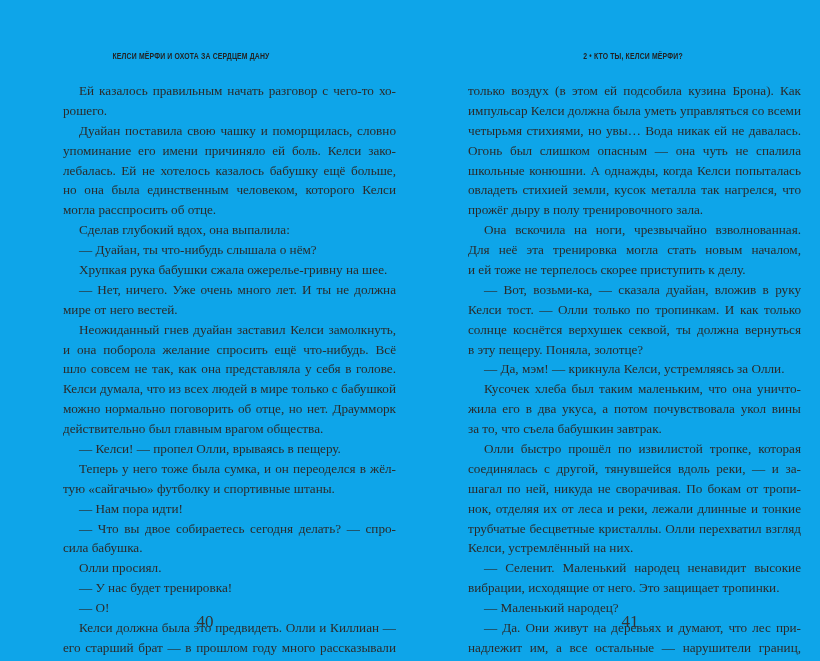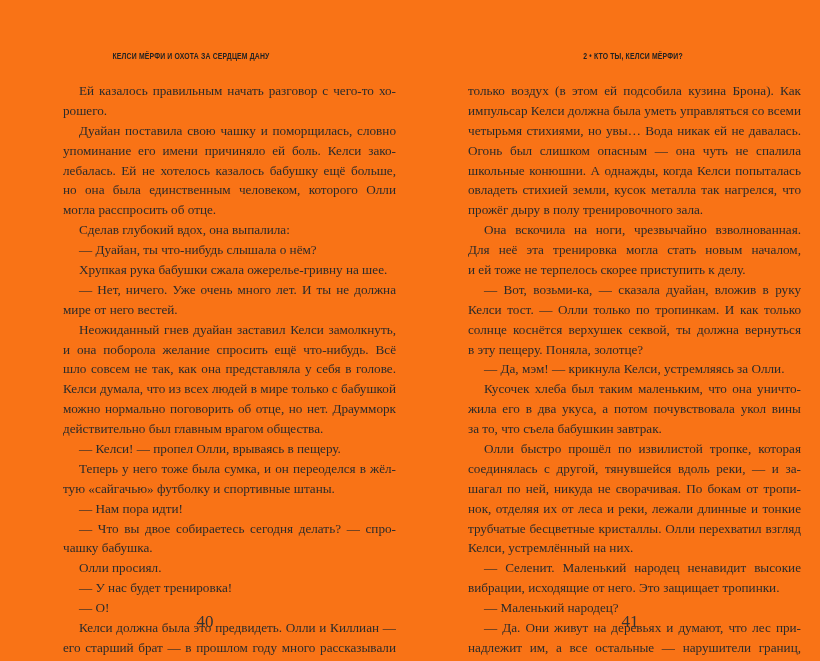--- a/index.html
+++ b/index.html
@@ -1,17 +1,17 @@
 <!DOCTYPE html>
 <html><head>
 <meta charset="utf-8">
 <style>
   html, body { margin: 0; padding: 0; background: #ffffff; }
   body { width: 820px; height: 661px; position: relative; overflow: hidden; }
-  .spread { position: absolute; left: 0; top: 0; width: 820px; height: 661px; background: #f97316; }
+  .spread { position: absolute; left: 0; top: 0; width: 820px; height: 661px; background: #0ea5e9; }
   .page { position: absolute; top: 0; height: 661px; width: 410px; }
   .page.left { left: 0; }
   .page.right { left: 410px; }
   .running-head {
     position: absolute; top: 51px; left: 0; width: 100%;
     text-align: center;
     font-family: "Liberation Sans", sans-serif;
     font-weight: bold; font-size: 8.4px; letter-spacing: 0.2px;
     color: #222; transform: scaleX(0.82);
   }
@@ -41,39 +41,39 @@
 
 <div class="spread">
   <div class="page left">
     <div class="running-head">КЕЛСИ МЁРФИ И ОХОТА ЗА СЕРДЦЕМ ДАНУ</div>
     <div class="body-text" id="left-body">
         <span class="line indent">Ей казалось правильным начать разговор с чего-то хо-</span>
         <span class="line last">рошего.</span>
         <span class="line indent">Дуайан поставила свою чашку и поморщилась, словно</span>
         <span class="line">упоминание его имени причиняло ей боль. Келси зако-</span>
         <span class="line">лебалась. Ей не хотелось казалось бабушку ещё больше,</span>
-        <span class="line">но она была единственным человеком, которого Олли</span>
+        <span class="line">но она была единственным человеком, которого Келси</span>
         <span class="line last">могла расспросить об отце.</span>
         <span class="line indent last">Сделав глубокий вдох, она выпалила:</span>
         <span class="line indent last">— Дуайан, ты что-нибудь слышала о нём?</span>
         <span class="line indent last">Хрупкая рука бабушки сжала ожерелье-гривну на шее.</span>
         <span class="line indent">— Нет, ничего. Уже очень много лет. И ты не должна</span>
         <span class="line last">мире от него вестей.</span>
         <span class="line indent">Неожиданный гнев дуайан заставил Келси замолкнуть,</span>
         <span class="line">и она поборола желание спросить ещё что-нибудь. Всё</span>
         <span class="line">шло совсем не так, как она представляла у себя в голове.</span>
         <span class="line">Келси думала, что из всех людей в мире только с бабушкой</span>
         <span class="line">можно нормально поговорить об отце, но нет. Драумморк</span>
         <span class="line last">действительно был главным врагом общества.</span>
         <span class="line indent last">— Келси! — пропел Олли, врываясь в пещеру.</span>
         <span class="line indent">Теперь у него тоже была сумка, и он переоделся в жёл-</span>
         <span class="line last">тую «сайгачью» футболку и спортивные штаны.</span>
         <span class="line indent last">— Нам пора идти!</span>
         <span class="line indent">— Что вы двое собираетесь сегодня делать? — спро-</span>
-        <span class="line last">чашку бабушка.</span>
+        <span class="line last">сила бабушка.</span>
         <span class="line indent last">Олли просиял.</span>
         <span class="line indent last">— У нас будет тренировка!</span>
         <span class="line indent last">— О!</span>
         <span class="line indent">Келси должна была это предвидеть. Олли и Киллиан —</span>
         <span class="line">его старший брат — в прошлом году много рассказывали</span>
         <span class="line">о своём дедушке. Келси надеялась, что он, возможно,</span>
       </div>
     <div class="folio">40</div>
   </div>
   <div class="page right">

